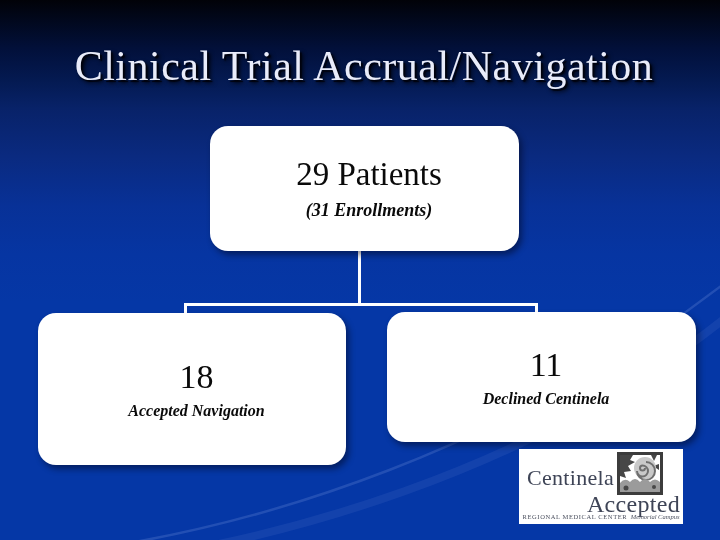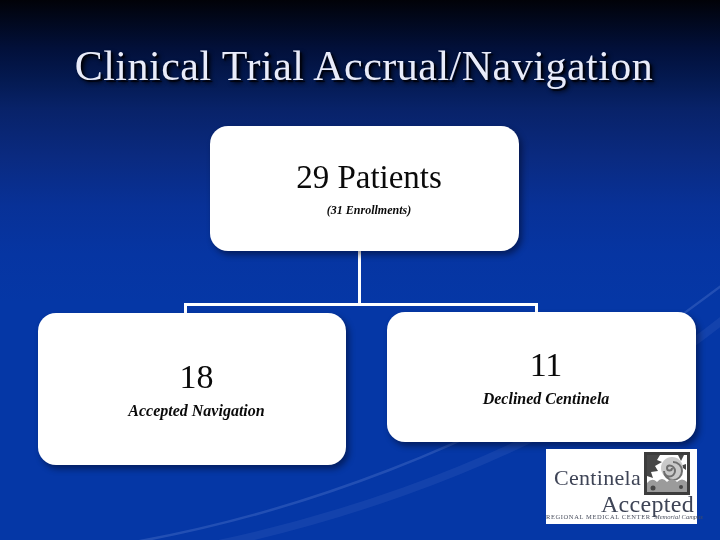--- a/index.html
+++ b/index.html
@@ -27,32 +27,32 @@
     position: absolute; background: #ffffff; border-radius: 18px;
     box-shadow: 3px 4px 6px rgba(0,0,15,0.45);
     display: flex; flex-direction: column; align-items: center;
     justify-content: center; text-align: center; color: #0a0a0a; padding-left: 9px;
   }
   .node-root  { left: 210px; top: 126px; width: 300px; height: 125px; }
   .node-left  { left: 38px;  top: 313px; width: 299px; height: 152px; }
   .node-right { left: 387px; top: 312px; width: 300px; height: 130px; }
 
   .node-main  { font-size: 33px; line-height: 1.1; }
-  .node-sub   { font-size: 12px; font-weight: bold; font-style: italic; margin-top: 8px; }
+  .node-sub   { font-size: 18px; font-weight: bold; font-style: italic; margin-top: 8px; }
   .node-value { font-size: 34px; line-height: 1.1; }
   .node-label { font-size: 16px; font-weight: bold; font-style: italic; margin-top: 6px; }
 
   .connector { position: absolute; background: #ffffff; }
   .conn-v      { left: 358px; top: 251px; width: 3px;  height: 54px; }
   .conn-h      { left: 184px; top: 303px; width: 354px; height: 3px; }
   .conn-stub-l { left: 184px; top: 305px; width: 3px;  height: 9px; }
   .conn-stub-r { left: 535px; top: 305px; width: 3px;  height: 8px; }
 
   .logo {
-    position: absolute; left: 546px; top: 449px; width: 151px; height: 75px;
+    position: absolute; left: 519px; top: 449px; width: 164px; height: 75px;
     background: #ffffff; color: #3e4456;
   }
   .logo-centinela {
     position: absolute; left: 8px; top: 18px;
     font-size: 22px; line-height: 1; letter-spacing: 0.3px;
   }
   .logo-freeman {
     position: absolute; right: 3px; top: 43px;
     font-size: 24px; line-height: 1; letter-spacing: 0.3px;
   }

